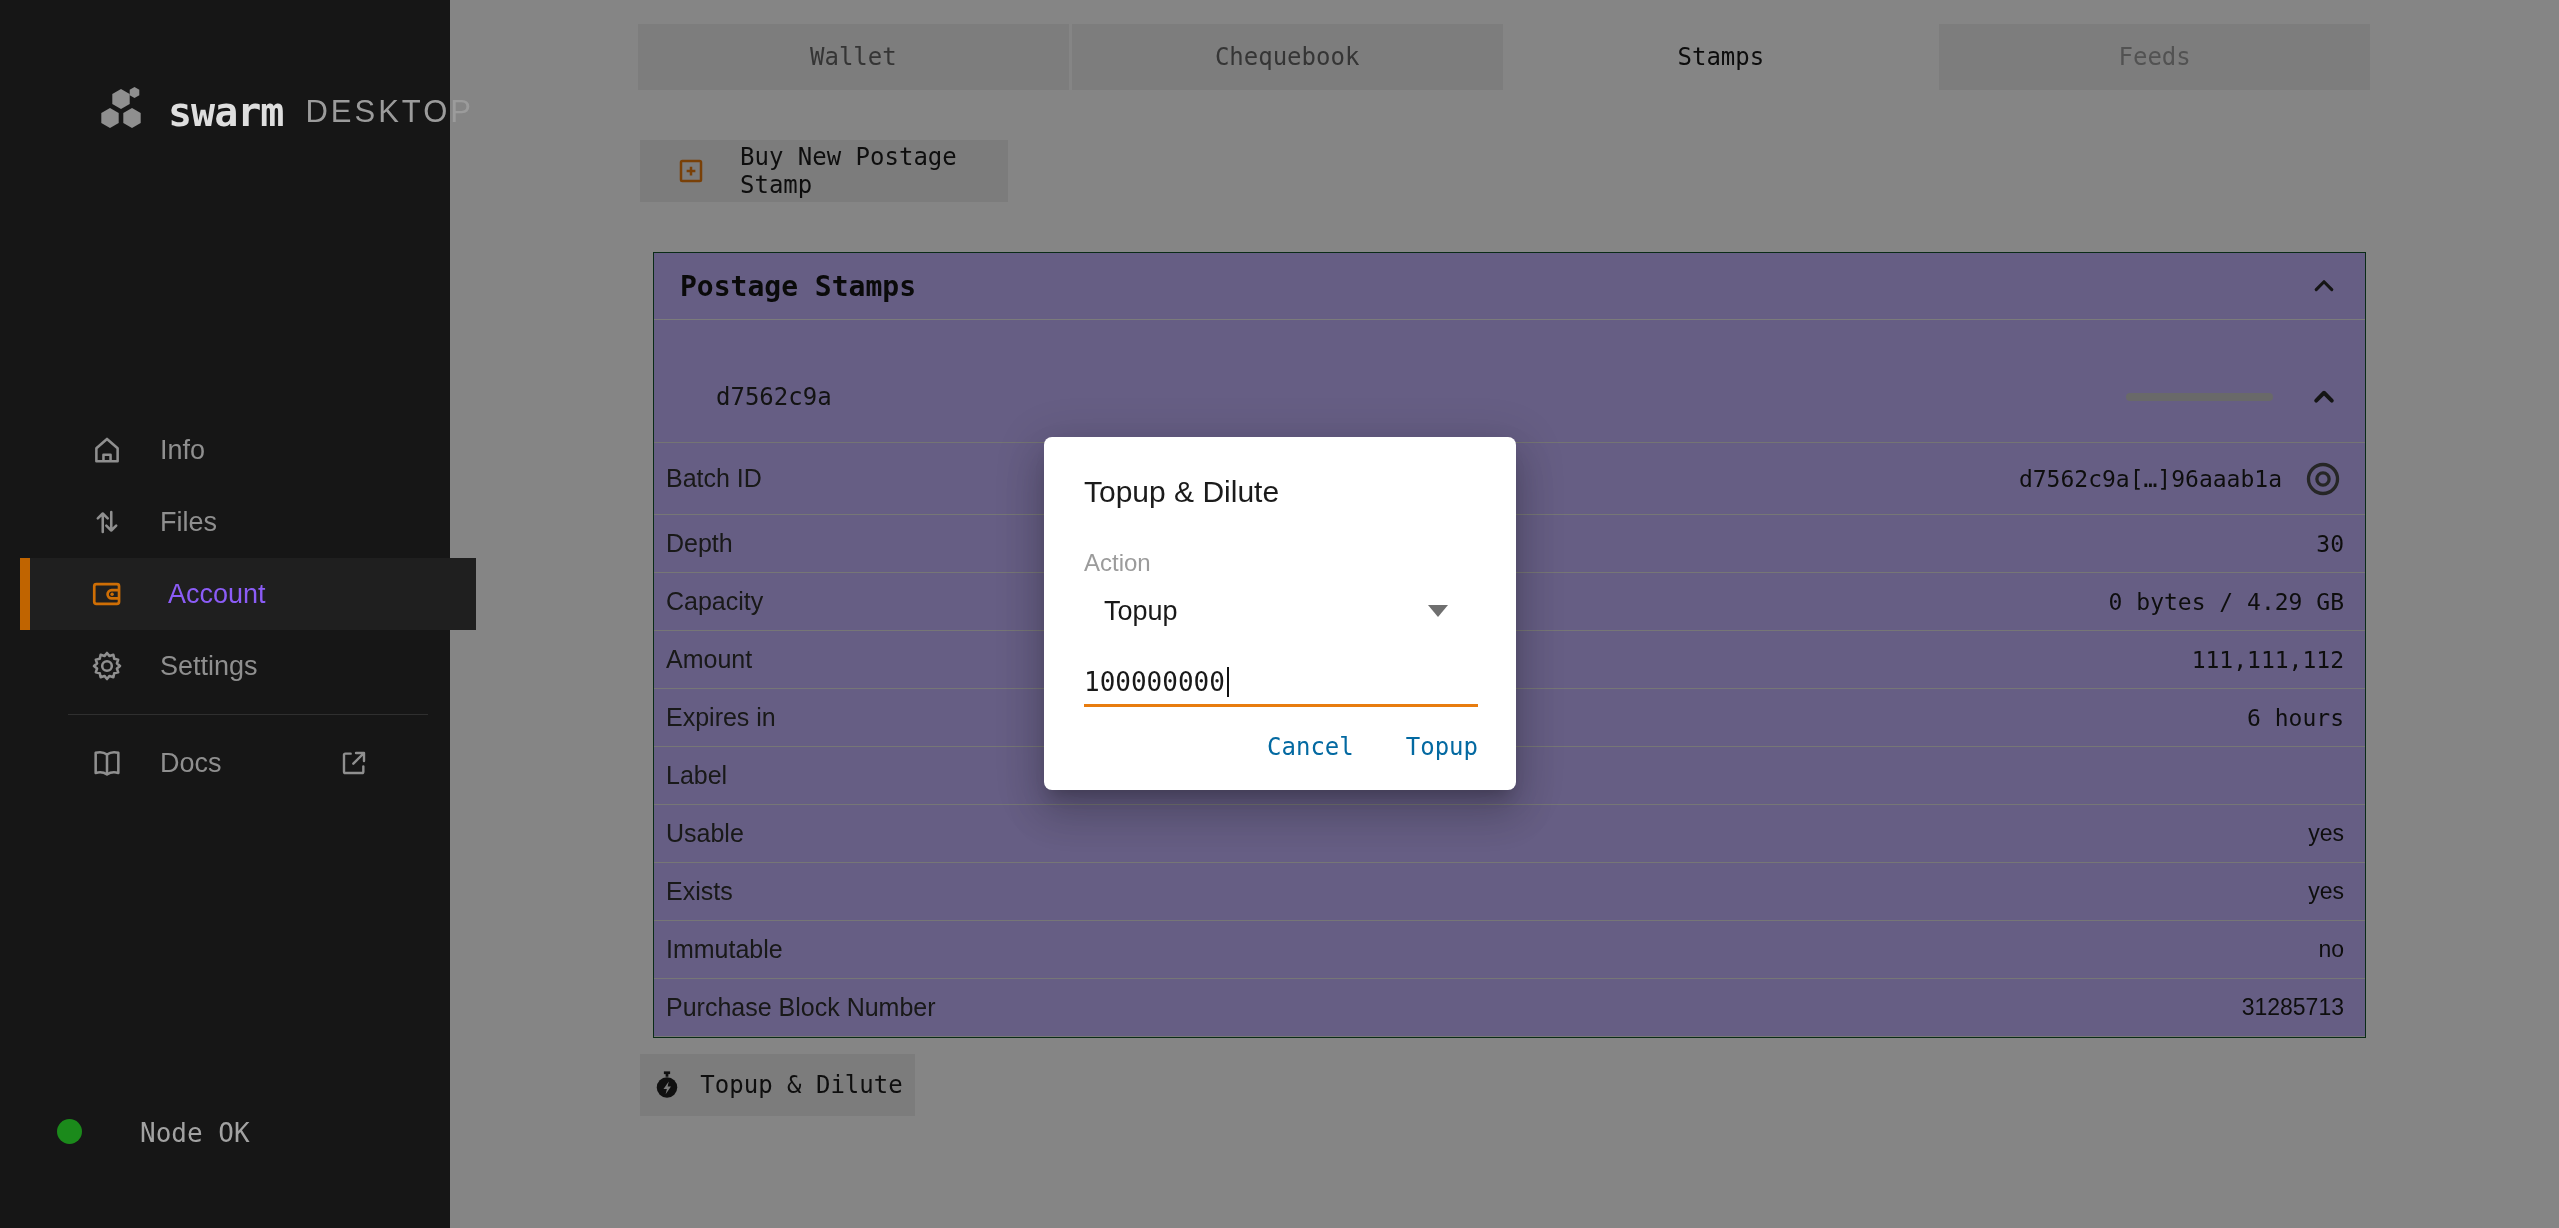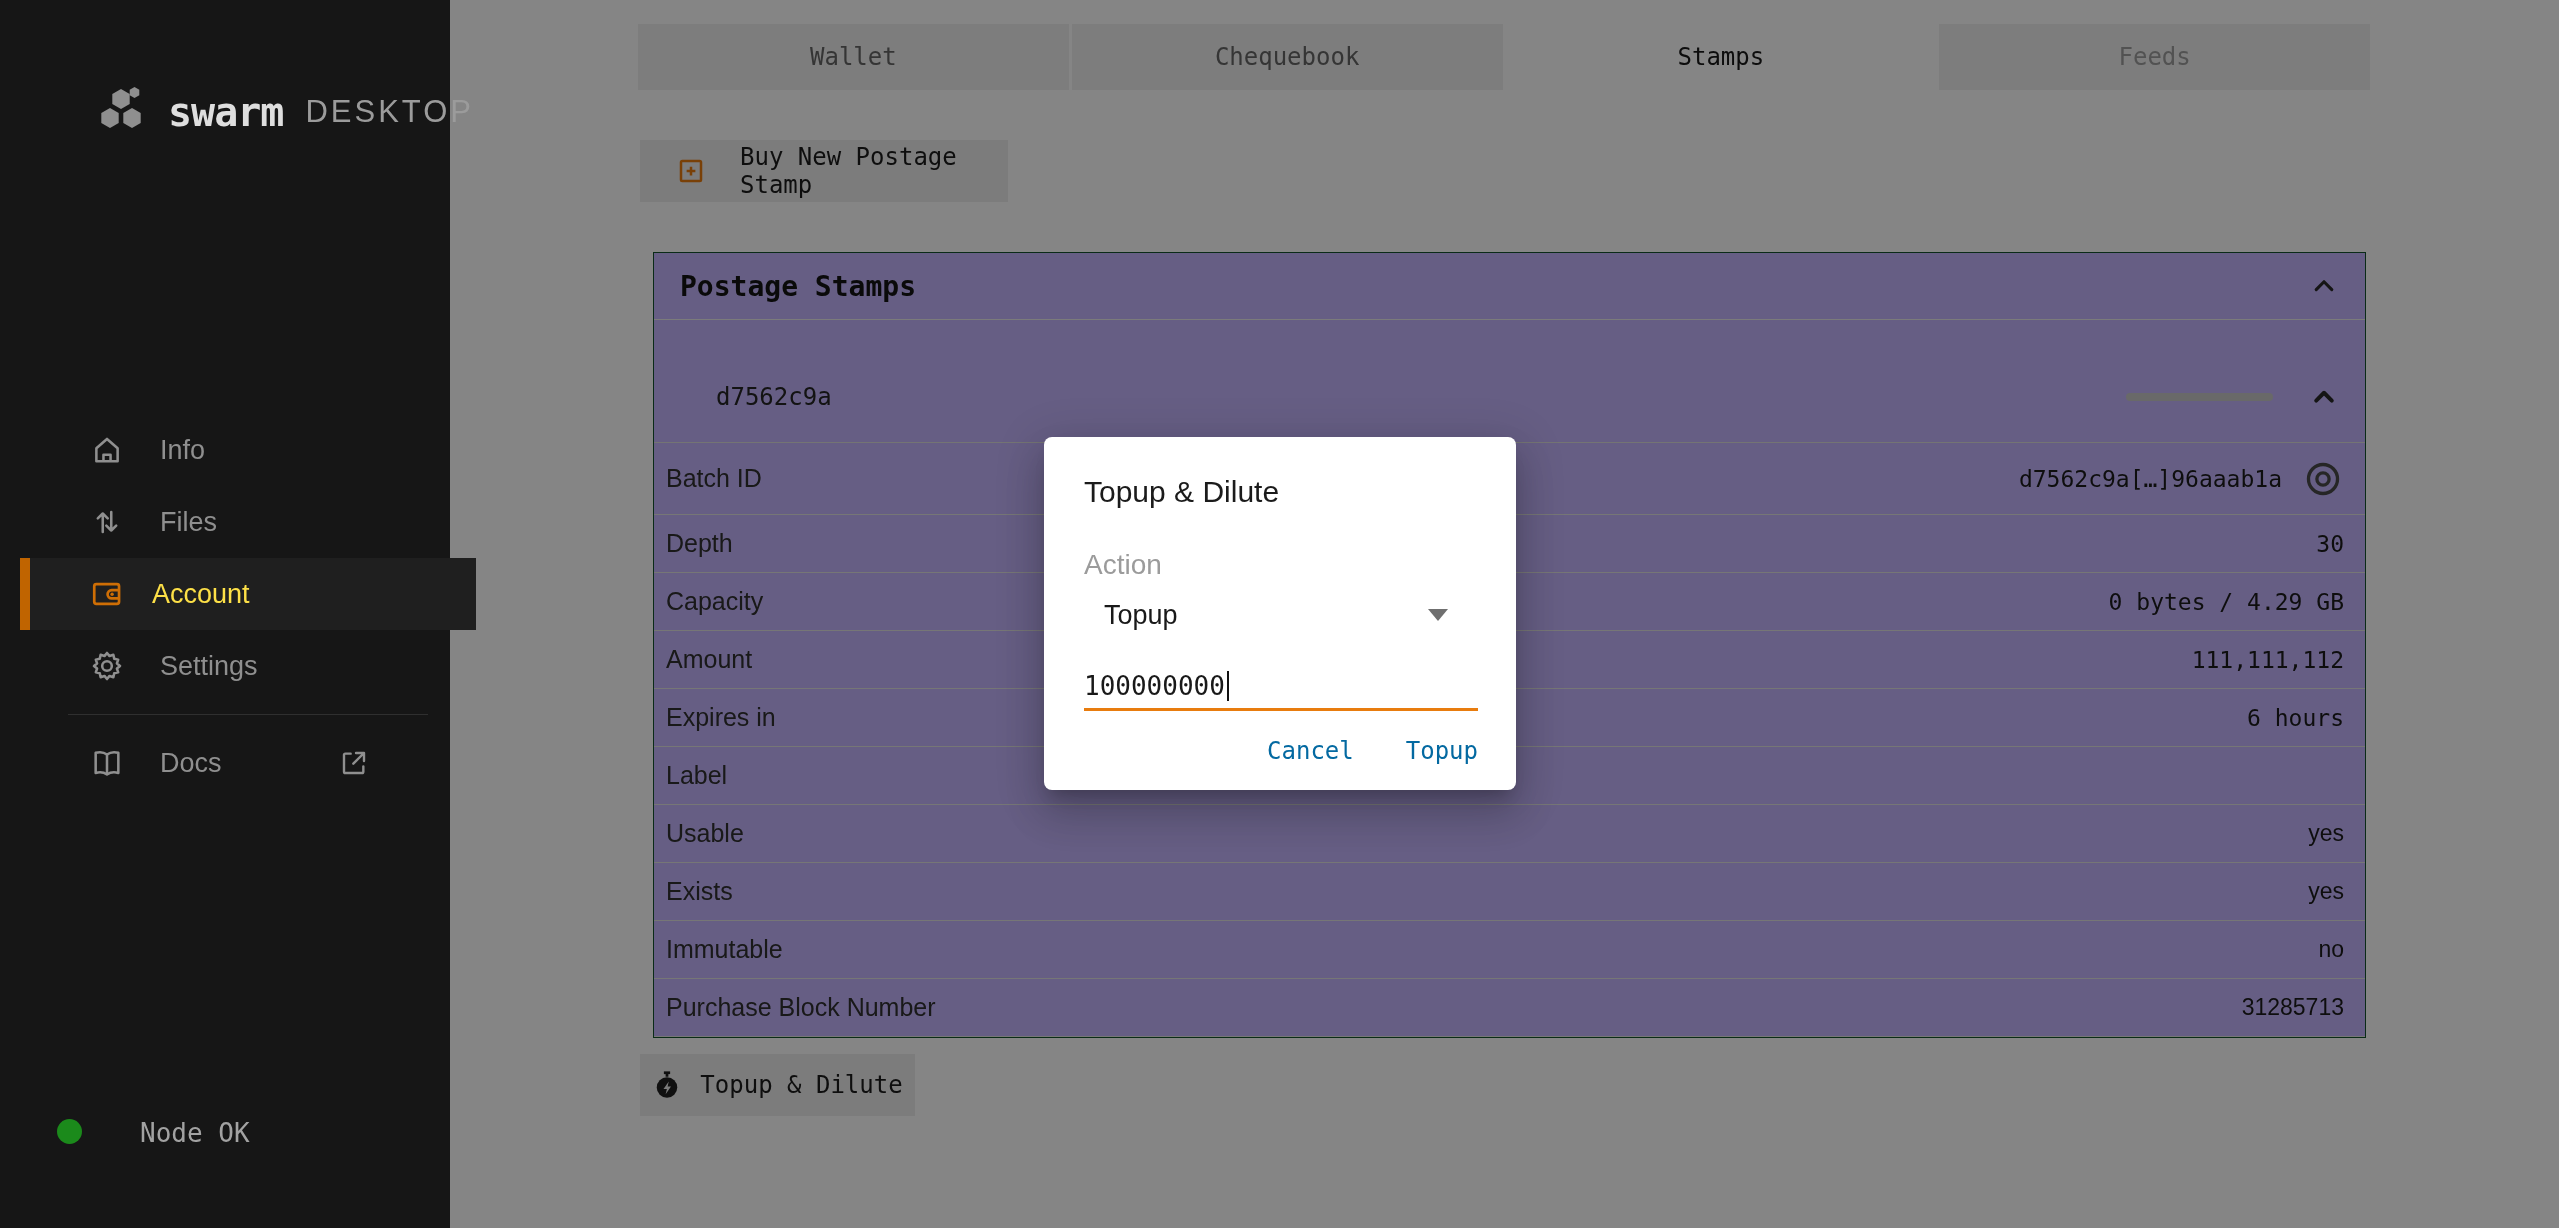--- a/index.html
+++ b/index.html
@@ -12,21 +12,21 @@
   .sidebar{position:absolute;left:0;top:0;width:450px;height:1228px;background:#161616;z-index:30;}
   .logo{position:absolute;left:96px;top:84px;display:flex;align-items:center;gap:16px;}
   .logo-brand{font-family:"DejaVu Sans Mono",monospace;font-weight:bold;font-size:40px;color:#dedede;letter-spacing:-1px;}
   .logo-product{font-family:"Liberation Sans",sans-serif;font-size:31px;color:#9b9b9b;letter-spacing:3px;margin-left:6px;}
   .nav{position:absolute;left:0;top:414px;width:456px;padding-left:20px;}
   .nav-item{height:72px;display:flex;align-items:center;color:#8f8f8f;cursor:pointer;position:relative;}
   .nav-item .nav-icon{position:absolute;left:70px;width:36px;height:36px;display:flex;align-items:center;}
   .nav-item .nav-label{position:absolute;left:140px;font-family:"Liberation Sans",sans-serif;font-size:27px;}
   .nav-item.active{background:#1f1f1f;border-left:10px solid #c06400;}
   .nav-item.active .nav-icon{left:60px;color:#ce6e05;}
-  .nav-item.active .nav-label{left:122px;color:#fde047;}
+  .nav-item.active .nav-label{left:138px;color:#8b5cf6;}
   .nav-divider{height:1px;background:#2f2f2f;margin:12px 48px 12px 48px;border:none;}
   .nav-item .ext-icon{position:absolute;left:318px;width:32px;height:32px;color:#8f8f8f;}
   .node-status{position:absolute;left:0;bottom:0;width:450px;height:150px;}
   .status-dot{position:absolute;left:57px;top:41px;width:25px;height:25px;border-radius:50%;background:#1b8a1b;}
   .status-label{position:absolute;left:140px;top:40px;font-size:26px;color:#a2a2a2;}
   
   .main{position:absolute;left:450px;top:0;width:2109px;height:1228px;background:#ffffff;z-index:1;}
   .tabs{position:absolute;left:188px;top:24px;width:1732px;height:66px;display:flex;}
   .tab{flex:1;margin-right:3px;background:#efefef;display:flex;align-items:center;justify-content:center;
        font-size:24px;color:#676767;cursor:pointer;}
@@ -56,21 +56,21 @@
   .v-mono{font-family:"DejaVu Sans Mono",monospace;}
   .v-sans{font-family:"Liberation Sans",sans-serif;}
   .eye{width:42px;height:42px;color:#4a4a4a;margin-left:20px;display:inline-flex;cursor:pointer;}
   .topup-btn{position:absolute;left:190px;top:1054px;width:275px;height:62px;justify-content:center;gap:18px;}
   
   .backdrop{position:absolute;inset:0;background:rgba(0,0,0,0.48);z-index:20;}
   .modal{position:absolute;left:1044px;top:437px;width:472px;height:353px;background:#ffffff;
          border-radius:8px;z-index:40;box-sizing:border-box;padding:38px 38px 0 40px;
          box-shadow:0 11px 15px -7px rgba(0,0,0,.2),0 24px 38px 3px rgba(0,0,0,.14),0 9px 46px 8px rgba(0,0,0,.12);}
   .modal-title{font-family:"Liberation Sans",sans-serif;font-size:30px;font-weight:500;color:#1b1b1b;}
-  .field-label{font-family:"Liberation Sans",sans-serif;font-size:28px;color:#9b9b9b;margin-top:40px;}
+  .field-label{font-family:"Liberation Sans",sans-serif;font-size:24px;color:#9b9b9b;margin-top:40px;}
   .select{margin-top:12px;height:44px;display:flex;align-items:center;justify-content:space-between;
           padding:0 30px 0 20px;cursor:pointer;}
   .select-value{font-family:"Liberation Sans",sans-serif;font-size:27px;color:#191919;}
   .select-arrow{width:0;height:0;border-left:10px solid transparent;border-right:10px solid transparent;
                 border-top:12px solid #6f6f6f;}
   .amount{margin-top:27px;height:44px;display:flex;align-items:center;border-bottom:3px solid #e87c0e;cursor:text;}
   .amount-value{font-size:26px;color:#191919;}
   .caret{display:inline-block;width:2px;height:30px;background:#111;margin-left:2px;}
   .modal-actions{margin-top:26px;display:flex;justify-content:flex-end;gap:52px;}
   .text-btn{font-size:24px;color:#0369a1;cursor:pointer;background:none;border:none;

